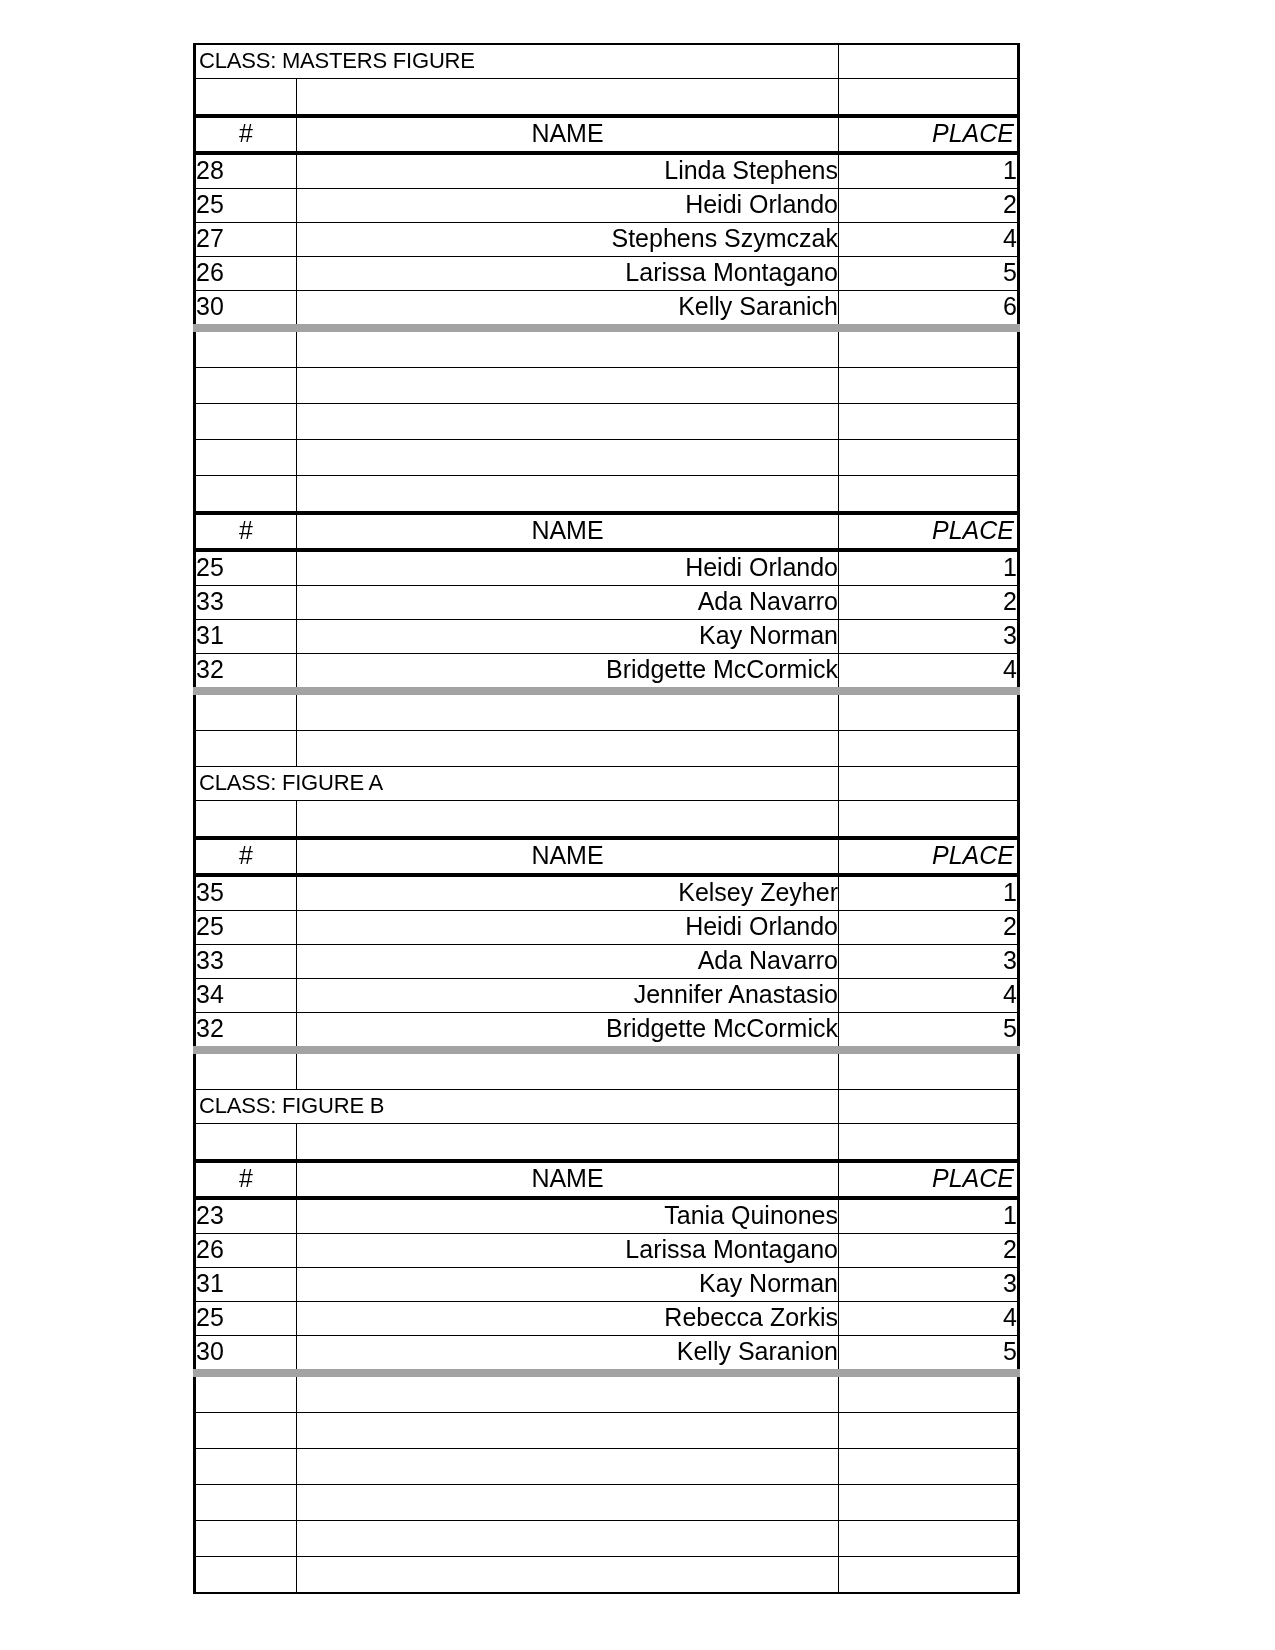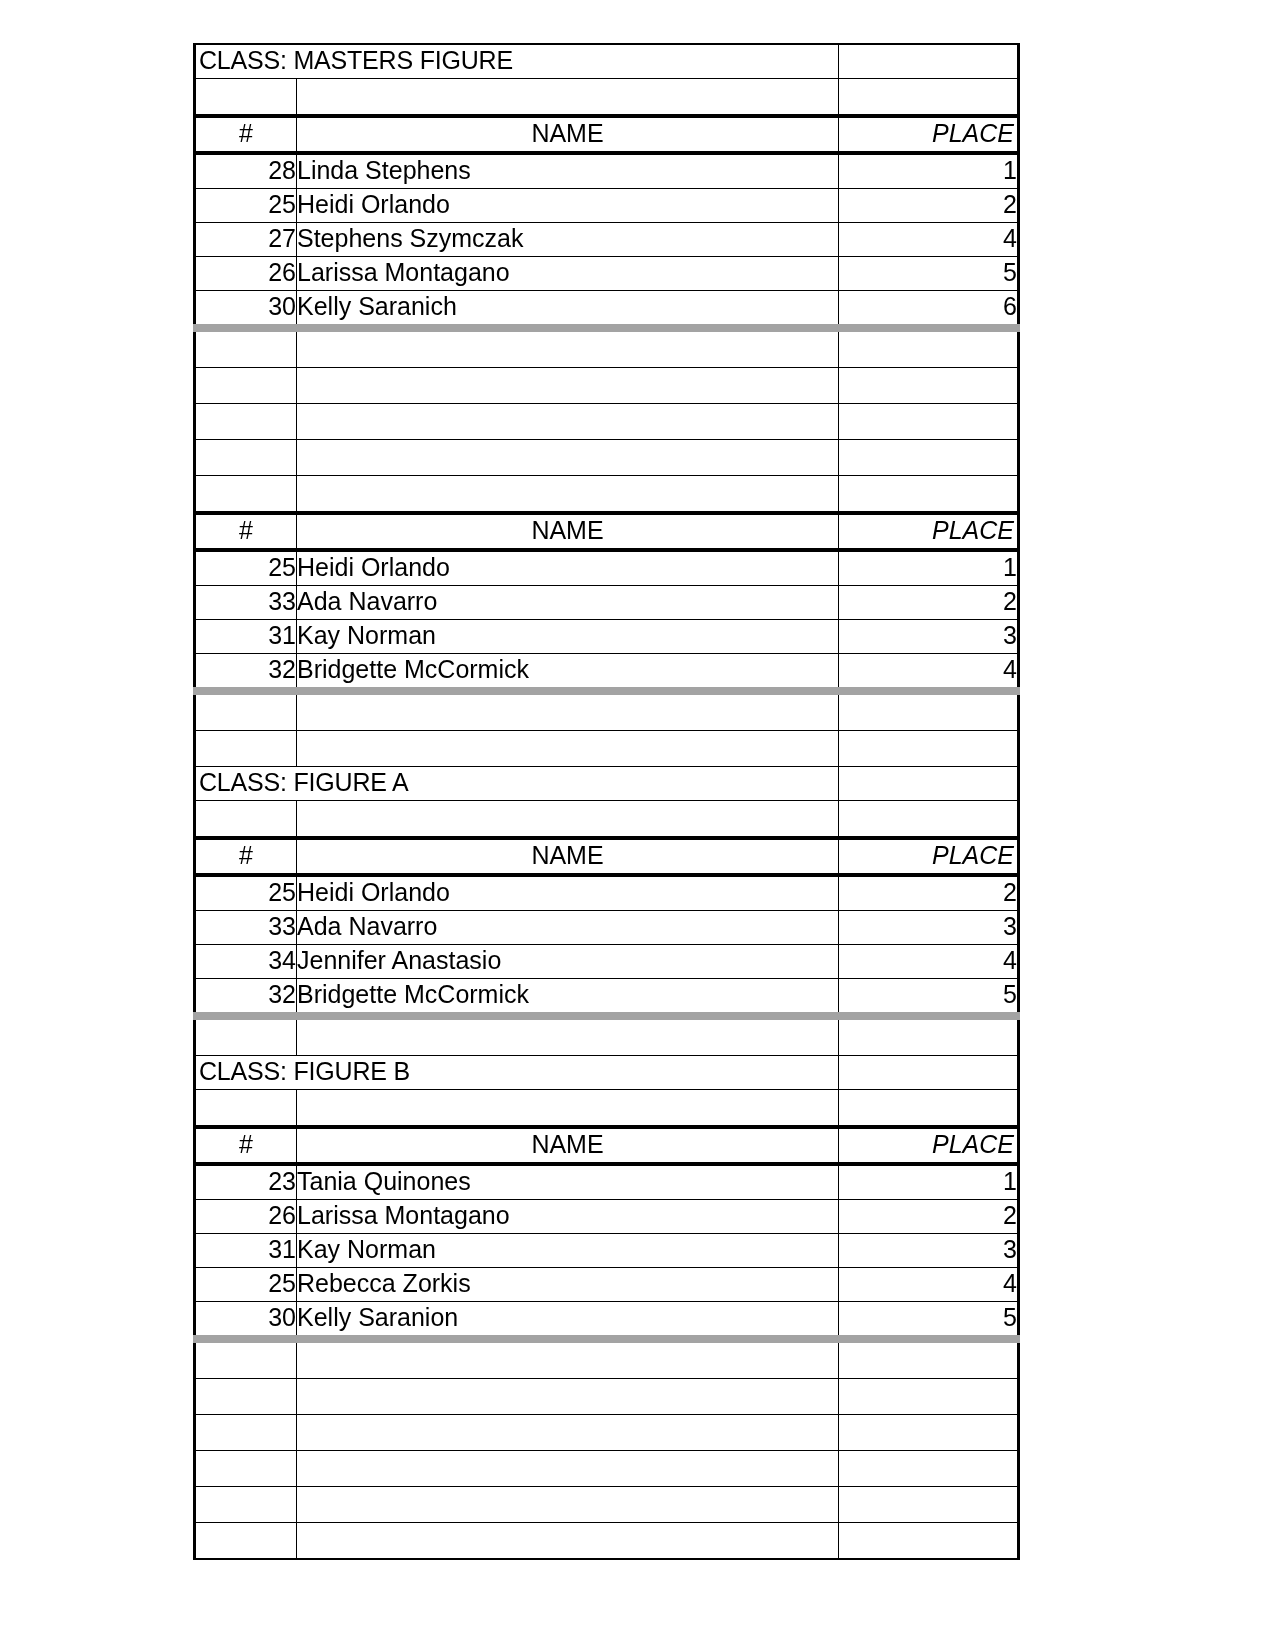--- a/index.html
+++ b/index.html
@@ -38,29 +38,29 @@
     height: 31px;
     padding: 0 0 2px 0;
     font-size: 25px;
     line-height: 29px;
     color: #000;
     overflow: hidden;
     white-space: nowrap;
     vertical-align: middle;
   }
   
-  td.num   { text-align: right; padding-right: 14px; }
-  td.name  { text-align: left;   padding-left: 7px; }
+  td.num   { text-align: left; padding-right: 14px; }
+  td.name  { text-align: right;   padding-left: 7px; }
   td.place { text-align: right;  padding-right: 3px; }
 
   
   tr.class-row td.class-title {
     text-align: left;
     padding-left: 3px;
-    font-size: 25px;
+    font-size: 22px;
     letter-spacing: -0.2px;
     margin-top: 8px;
   }
 
   
   tr.head-row td {
     border-top: 4px solid #000;
     border-bottom: 4px solid #000;
     text-align: center;
     font-size: 25px;
@@ -193,20 +193,25 @@
           <td class="num"></td>
           <td class="name"></td>
           <td class="place"></td>
         </tr>
         <tr class="head-row">
           <td class="h-num">#</td>
           <td class="h-name">NAME</td>
           <td class="h-place">PLACE</td>
         </tr>
         <tr class="data-row">
+          <td class="num">35</td>
+          <td class="name">Kelsey Zeyher</td>
+          <td class="place">1</td>
+        </tr>
+        <tr class="data-row">
           <td class="num">25</td>
           <td class="name">Heidi Orlando</td>
           <td class="place">2</td>
         </tr>
         <tr class="data-row">
           <td class="num">33</td>
           <td class="name">Ada Navarro</td>
           <td class="place">3</td>
         </tr>
         <tr class="data-row">

